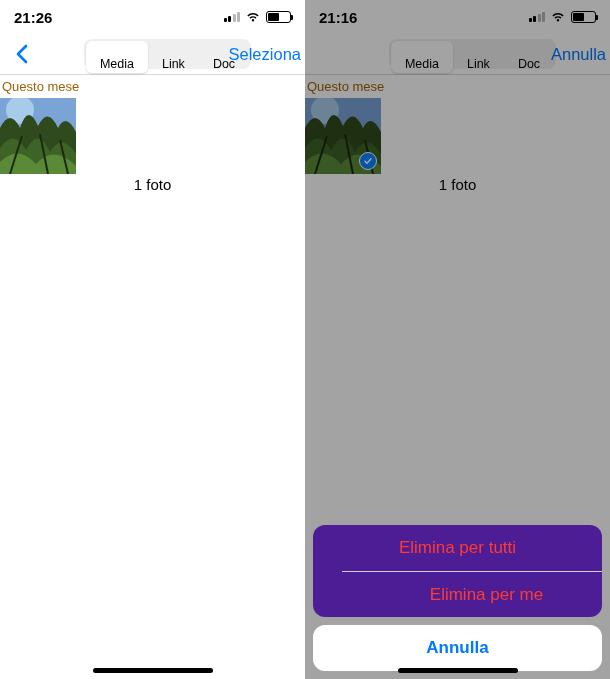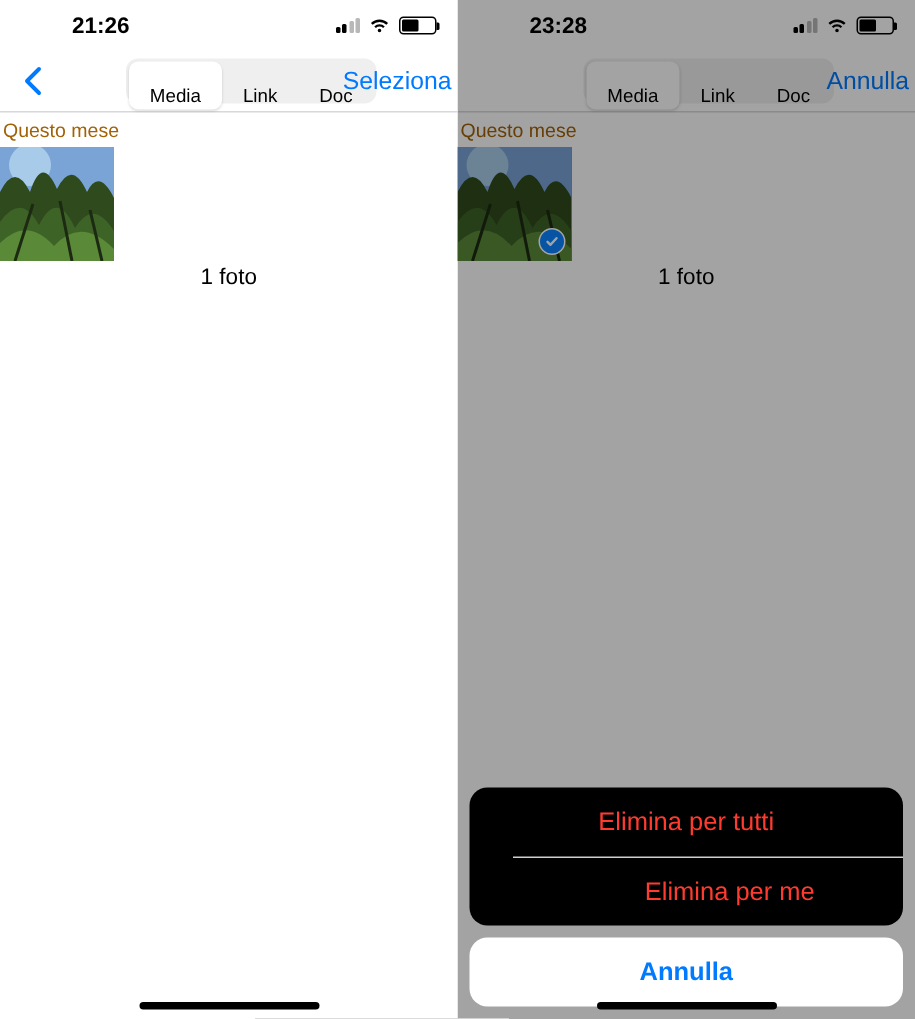--- a/index.html
+++ b/index.html
@@ -9,21 +9,21 @@
   .screen-a { background: #fff; }
   .screen-b { background: #fff; }
   .dim-overlay {
     position: absolute; inset: 0; background: rgba(0,0,0,0.36);
     pointer-events: none;
   }
 
   
   .status-bar {
     display: flex; align-items: center; justify-content: space-between;
-    height: 34px; padding: 12px 14px; font-size: 15px; font-weight: 600; color: #000; margin-left: 34px;
+    height: 34px; padding: 12px 14px; font-size: 15px; font-weight: 600; color: #000;
   }
   .status-right { display: flex; align-items: center; gap: 5px; }
   .signal { display: inline-flex; align-items: flex-end; gap: 1.5px; }
   .signal span { width: 3px; background: #000; border-radius: 1px; }
   .signal .b1 { height: 4px; }
   .signal .b2 { height: 6px; }
   .signal .b3 { height: 8px; background: #b8b8b8; }
   .signal .b4 { height: 10px; background: #b8b8b8; }
   .wifi svg { display: block; }
   .battery {
@@ -81,21 +81,21 @@
 
   
   .count { text-align: center; font-size: 15px; color: #000; margin-top: 2px; }
 
   
   .sheet {
     position: absolute; left: 8px; right: 8px; bottom: 8px;
     display: flex; flex-direction: column; gap: 8px;
   }
   .sheet-group {
-    background: #000000; border-radius: 12px; overflow: hidden;
+    background: #4c1d95; border-radius: 12px; overflow: hidden;
   }
   .sheet-btn {
     height: 46px; display: flex; align-items: center; justify-content: center;
     font-size: 17px; color: #ff3b30; border: none; background: transparent; width: 100%;
     font-family: inherit; cursor: pointer;
   }
   .sheet-group .sheet-btn + .sheet-btn { border-top: 0.5px solid #d0d0d2; margin-left: 29px; }
   .sheet-cancel {
     background: #fff; border-radius: 12px; height: 46px;
     display: flex; align-items: center; justify-content: center;
@@ -165,21 +165,21 @@
     </div>
   </div>
 
   <div class="count">1 foto</div>
 
   <div class="home-ind"></div>
 </div>
 
 <div class="screen screen-b">
   <div class="status-bar">
-    <span>23:28</span>
+    <span>21:16</span>
     <div class="status-right">
       <span class="signal">
         <span class="b1"></span>
           <span class="b2"></span>
           <span class="b3"></span>
           <span class="b4"></span>
       </span>
       <span class="wifi">
         <svg width="16" height="12" viewBox="0 0 16 12">
             <path d="M8 10.5a1.2 1.2 0 100-2.4 1.2 1.2 0 000 2.4zM4.5 6.6a5 5 0 017 0l-1.1 1.1a3.4 3.4 0 00-4.8 0L4.5 6.6zM2.3 4.4a8.1 8.1 0 0111.4 0l-1.1 1.1a6.5 6.5 0 00-9.2 0L2.3 4.4z" fill="#000"></path>

